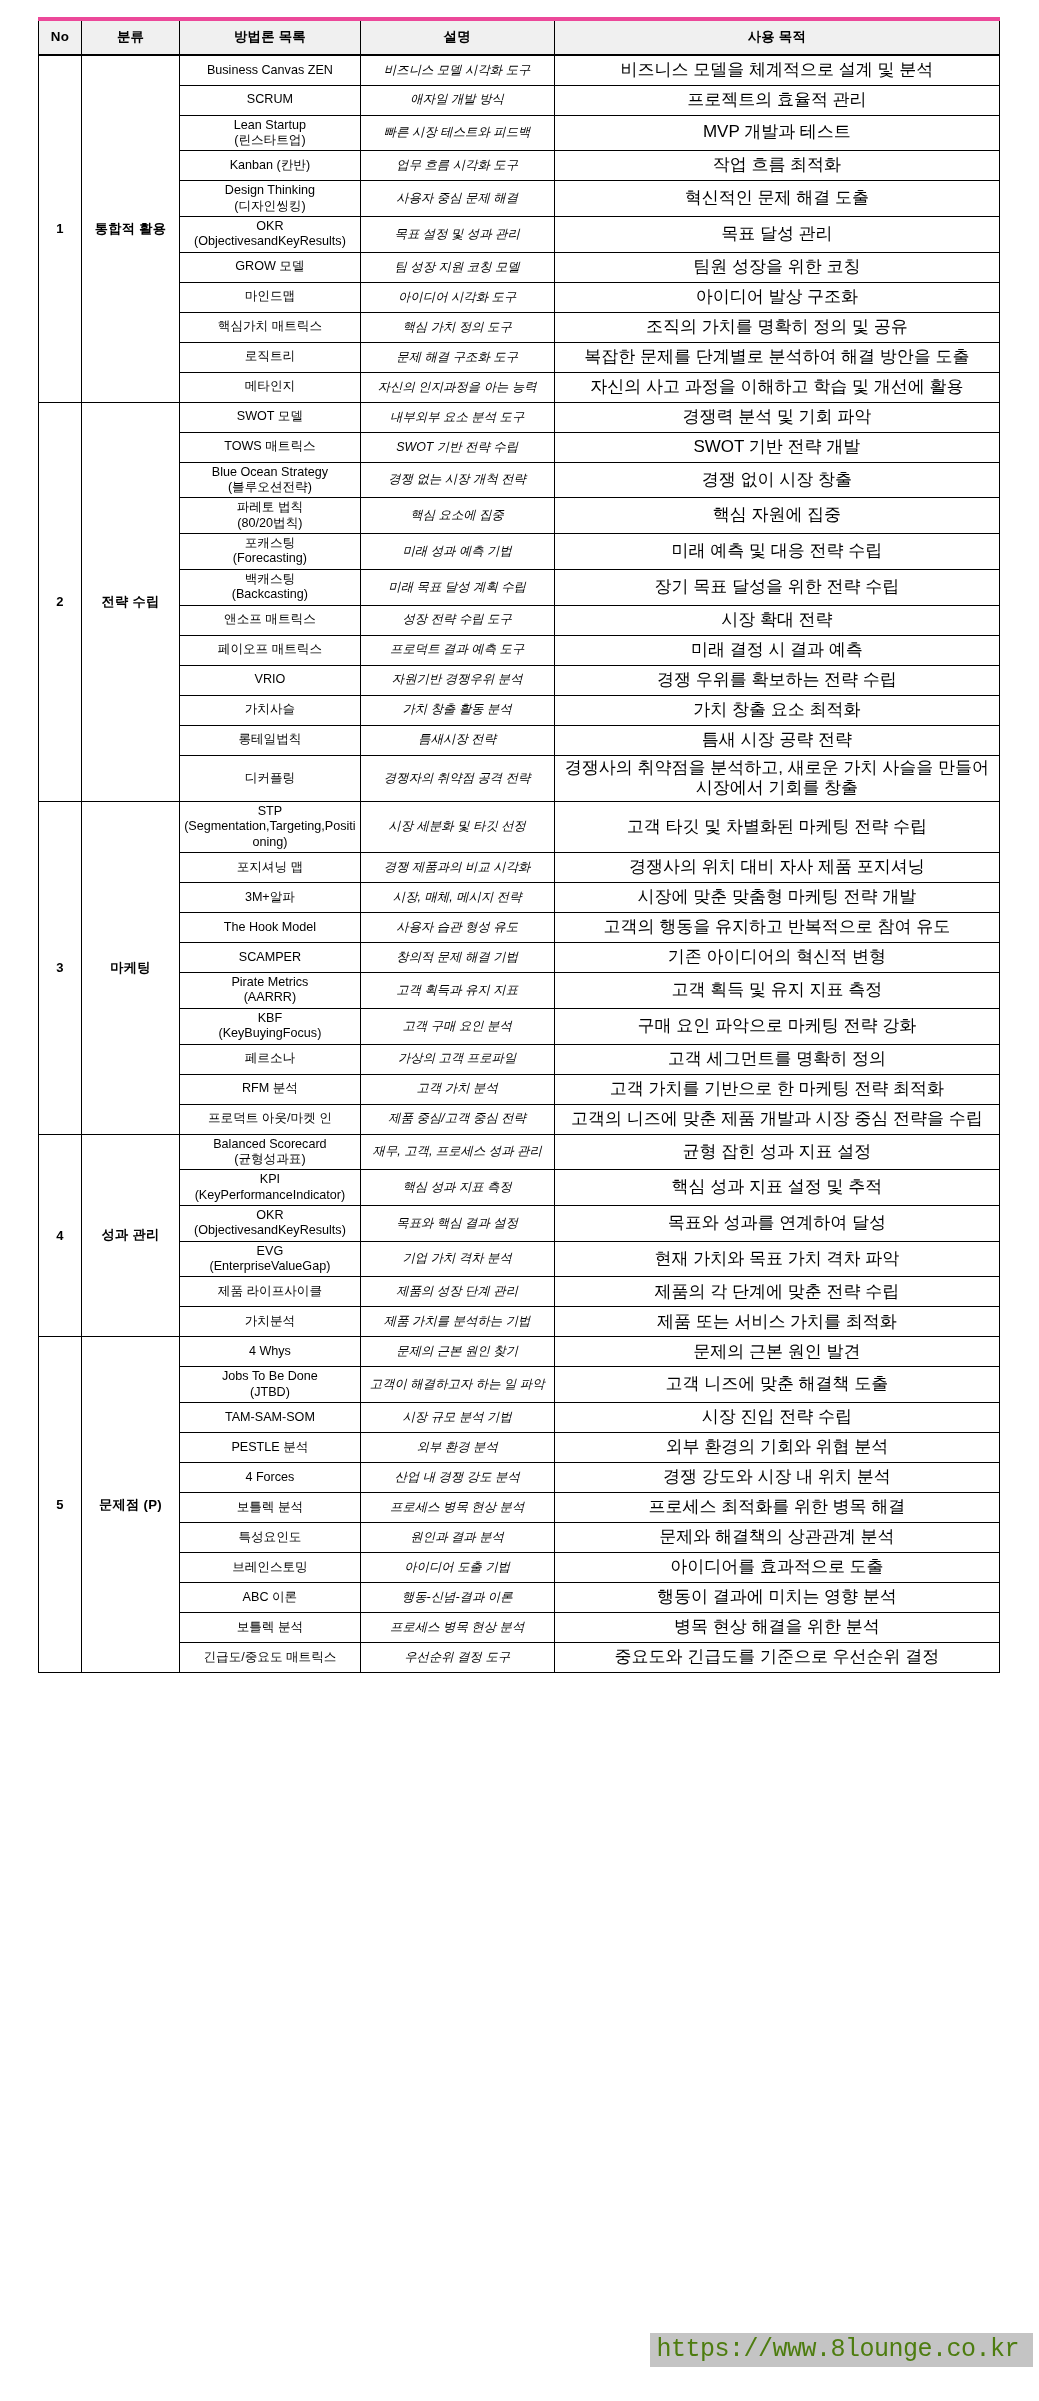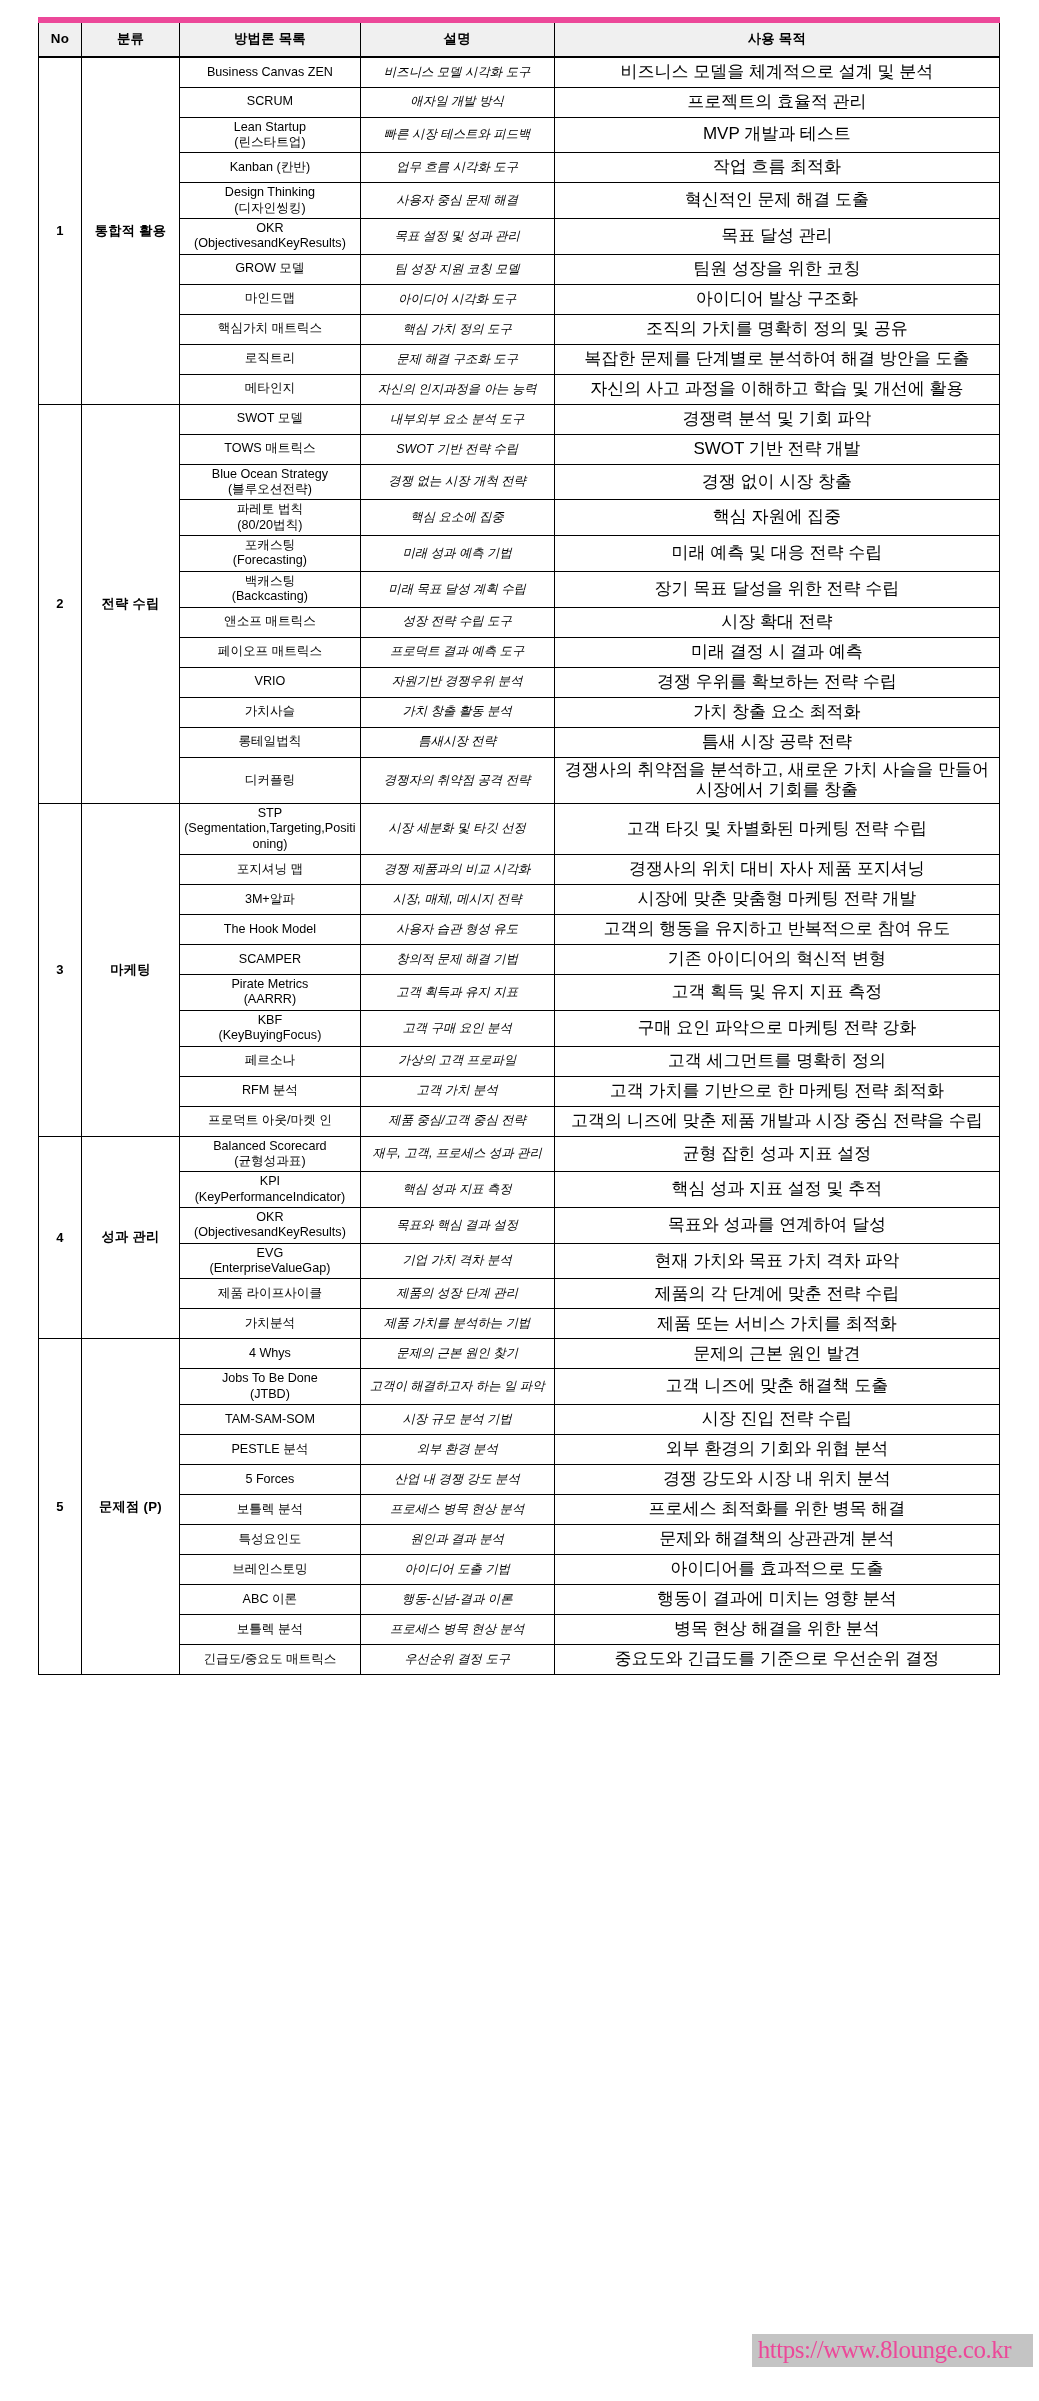--- a/index.html
+++ b/index.html
@@ -75,34 +75,34 @@
   table.method-table td.cell-purpose {
     font-size: 17px;
   }
   table.method-table tbody tr {
     height: 30px;
   }
   .group-top > td {
     border-top: 2px solid #000000;
   }
   table.method-table thead th {
-    border-top: 6px solid #ec4899;
+    border-top: 4px solid #ec4899;
     border-bottom: 2px solid #000000;
   }
   .watermark {
     position: absolute;
     right: 6px;
     bottom: 34px;
     font-size: 25px;
-    color: #ec4899;
+    color: #4d7c0f;
     background: rgba(160,160,160,0.62);
-    padding: 2px 22px 3px 6px;
+    padding: 2px 14px 3px 6px;
     letter-spacing: -0.5px;
     white-space: nowrap;
-    font-family: Liberation Serif, serif;
+    font-family: Liberation Mono, monospace;
     pointer-events: none;
   }
 </style>
 </head>
 <body>
 
 <div id="page">
 
   <table class="method-table">
     <colgroup>
@@ -341,21 +341,21 @@
           <td class="cell-name">TAM-SAM-SOM</td>
           <td class="cell-desc">시장 규모 분석 기법</td>
           <td class="cell-purpose">시장 진입 전략 수립</td>
         </tr>
         <tr>
           <td class="cell-name">PESTLE 분석</td>
           <td class="cell-desc">외부 환경 분석</td>
           <td class="cell-purpose">외부 환경의 기회와 위협 분석</td>
         </tr>
         <tr>
-          <td class="cell-name">5 Forces</td>
+          <td class="cell-name">4 Forces</td>
           <td class="cell-desc">산업 내 경쟁 강도 분석</td>
           <td class="cell-purpose">경쟁 강도와 시장 내 위치 분석</td>
         </tr>
         <tr>
           <td class="cell-name">보틀렉 분석</td>
           <td class="cell-desc">프로세스 병목 현상 분석</td>
           <td class="cell-purpose">프로세스 최적화를 위한 병목 해결</td>
         </tr>
         <tr>
           <td class="cell-name">특성요인도</td>

